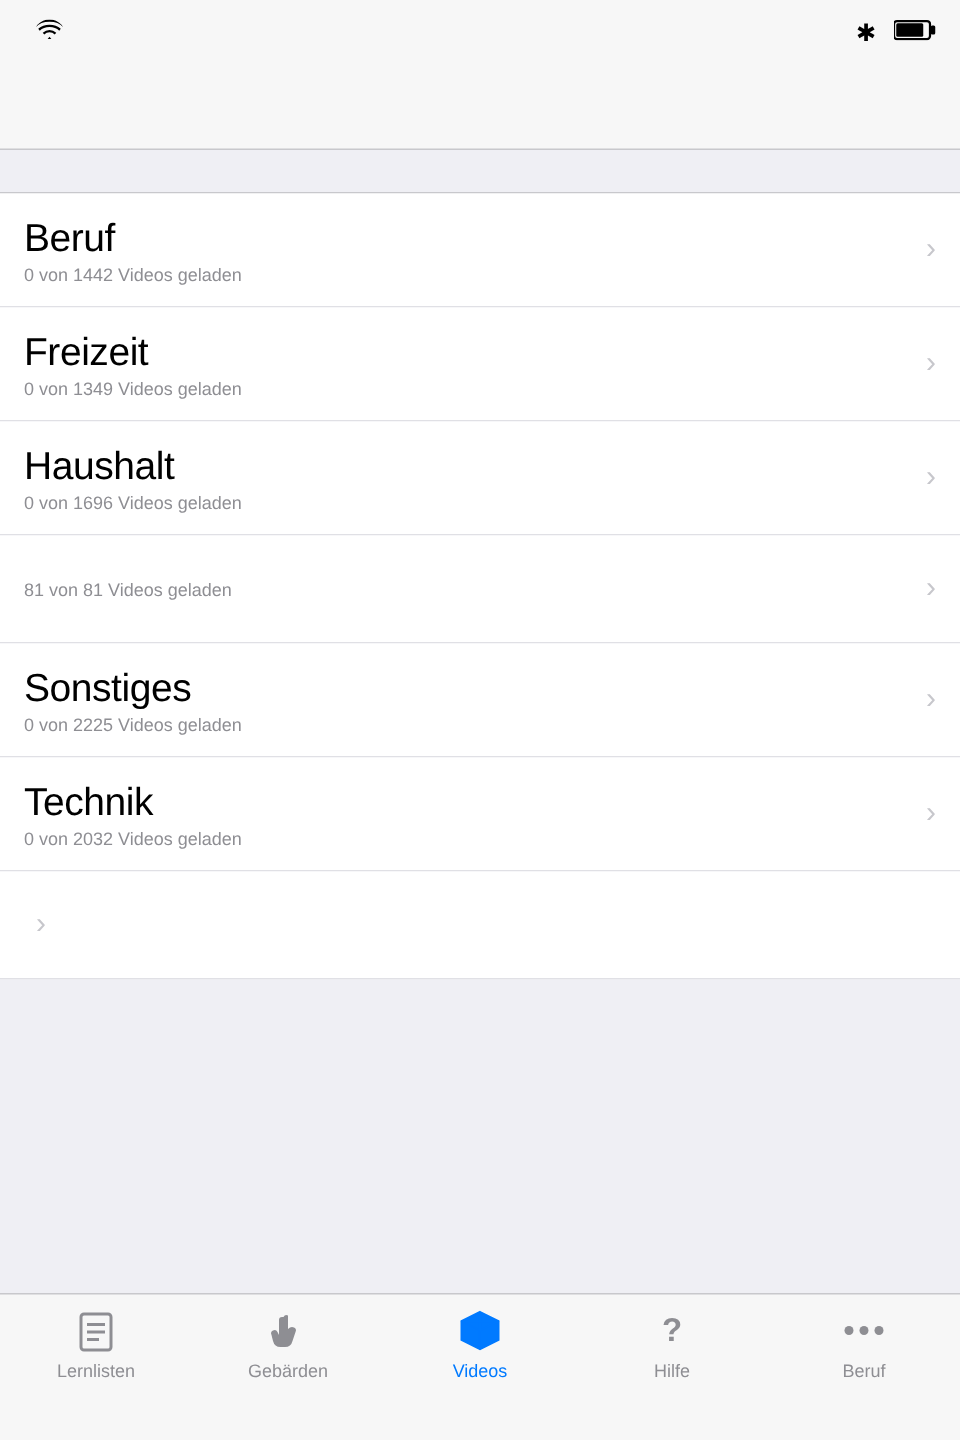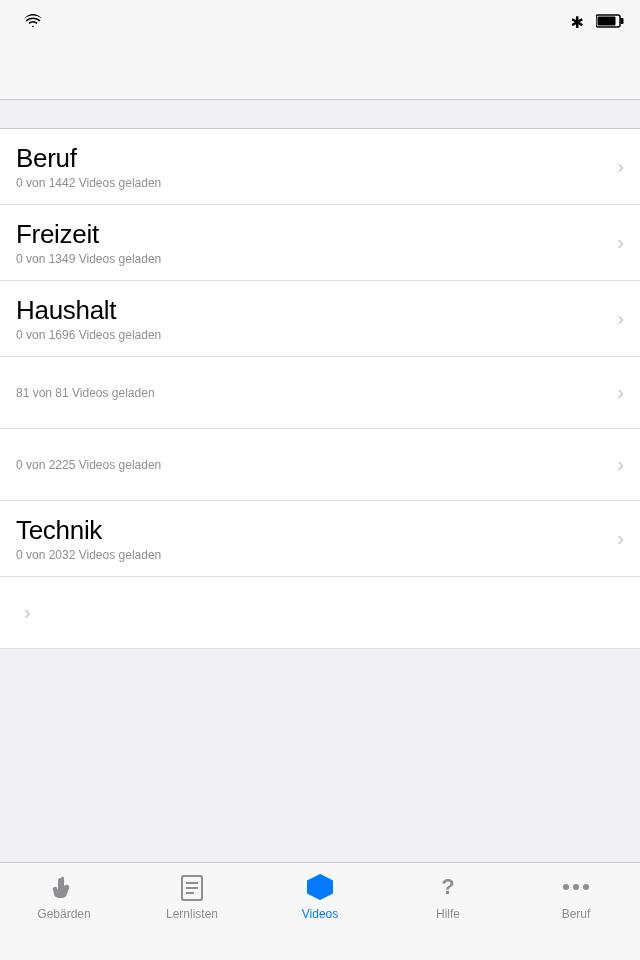--- a/index.html
+++ b/index.html
@@ -204,55 +204,56 @@
     <div class="list-item-chevron">›</div>
   </div>
     <div class="list-item">
     <div class="list-item-content">
       <div class="list-item-subtitle">81 von 81 Videos geladen</div>
     </div>
     <div class="list-item-chevron">›</div>
   </div>
     <div class="list-item">
     <div class="list-item-content">
+      <div class="list-item-title">Sonstiges</div>
       <div class="list-item-subtitle">0 von 2225 Videos geladen</div>
     </div>
     <div class="list-item-chevron">›</div>
   </div>
     <div class="list-item">
     <div class="list-item-content">
       <div class="list-item-title">Technik</div>
       <div class="list-item-subtitle">0 von 2032 Videos geladen</div>
     </div>
     <div class="list-item-chevron">›</div>
   </div>
     <div class="list-item">
     <div class="list-item-chevron">›</div>
   </div>
   </div>
 
 <div class="tab-bar" id="tab-bar">
-    <div class="tab-item">
-    <div class="tab-icon">
-        <svg width="30" height="30" viewBox="0 0 30 30" fill="#8e8e93">
-      <path d="M12 6 Q13 4 15 5 L15 14 Q17 12 19 13 Q21 14 20 16 L18 22 Q17 26 13 26 L10 26 Q6 26 5 22 L4 18 Q3 16 5 15 Q7 14 8 16 L9 18 L9 8 Q9 6 11 6 Z"></path>
-    </svg>
-      </div>
-    <span class="tab-label" style="color:#8e8e93;">Gebärden</span>
-  </div>
     <div class="tab-item">
     <div class="tab-icon">
         <svg width="30" height="30" viewBox="0 0 30 30" fill="none" stroke="#8e8e93" stroke-width="2">
       <rect x="5" y="4" width="20" height="24" rx="2"></rect>
       <line x1="9" y1="11" x2="21" y2="11"></line>
       <line x1="9" y1="16" x2="21" y2="16"></line>
       <line x1="9" y1="21" x2="17" y2="21"></line>
     </svg>
       </div>
     <span class="tab-label" style="color:#8e8e93;">Lernlisten</span>
+  </div>
+    <div class="tab-item">
+    <div class="tab-icon">
+        <svg width="30" height="30" viewBox="0 0 30 30" fill="#8e8e93">
+      <path d="M12 6 Q13 4 15 5 L15 14 Q17 12 19 13 Q21 14 20 16 L18 22 Q17 26 13 26 L10 26 Q6 26 5 22 L4 18 Q3 16 5 15 Q7 14 8 16 L9 18 L9 8 Q9 6 11 6 Z"></path>
+    </svg>
+      </div>
+    <span class="tab-label" style="color:#8e8e93;">Gebärden</span>
   </div>
     <div class="tab-item active">
     <div class="tab-icon">
         <svg width="30" height="30" viewBox="0 0 30 30" fill="#007aff">
       <path d="M15 3 L27 9 L27 21 L15 27 L3 21 L3 9 Z" fill="none" stroke="#007aff" stroke-width="2"></path>
       <path d="M15 3 L15 27" stroke="#007aff" stroke-width="1.5" fill="none"></path>
       <path d="M3 9 L27 9" stroke="#007aff" stroke-width="1.5" fill="none"></path>
       <path d="M15 3 L27 9 L15 15 L3 9 Z" fill="#007aff" opacity="0.4"></path>
       <path d="M3 9 L15 15 L15 27 L3 21 Z" fill="#007aff" opacity="0.7"></path>
       <path d="M27 9 L27 21 L15 27 L15 15 Z" fill="#007aff"></path>

